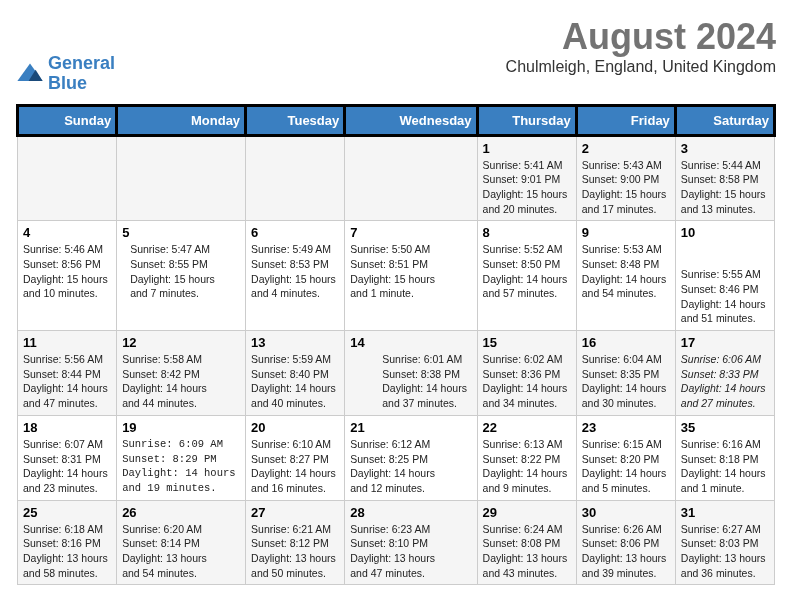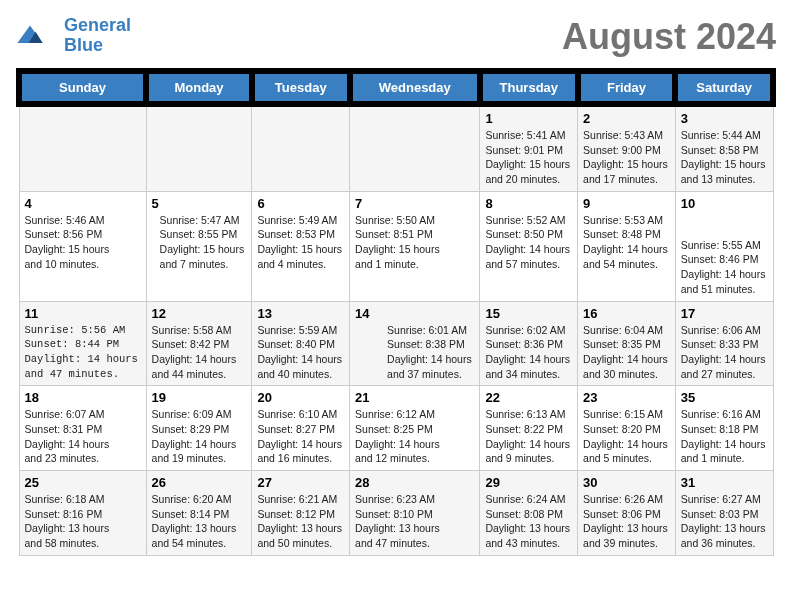--- a/index.html
+++ b/index.html
@@ -12,21 +12,22 @@
     }
     .header {
       display: flex;
       align-items: flex-start;
       justify-content: space-between;
       margin-bottom: 10px;
     }
     .logo {
       display: flex;
       align-items: center;
-      gap: 20px;
+      gap: 4px;
+      margin-top: 38px;
     }
     .logo-text {
       font-size: 18px;
       font-weight: bold;
       color: #1a1a1a;
       line-height: 1.1;
     }
     .logo-text span {
       color: #3a7fc1;
     }
@@ -48,24 +49,24 @@
     }
     table {
       width: 100%;
       border-collapse: collapse;
       font-size: 11px;
     }
     thead tr th {
       background-color: #3a7fc1;
       color: #fff;
       padding: 6px 4px;
-      text-align: center;
+      text-align: right;
       font-size: 13px;
       font-weight: bold;
-      border: 6px solid #000000;
+      border: 3px solid #000000;
     }
     tbody tr td {
       border: 1px solid #ccc;
       vertical-align: top;
       padding: 4px 5px;
       min-height: 80px;
       background: #fff;
     }
     tbody tr:nth-child(odd) td {
       background: #f5f5f5;
@@ -94,20 +95,21 @@
       <polygon points="20,5 38,30 2,30" fill="#3a7fc1"></polygon>
       <polygon points="28,14 38,30 18,30" fill="#1a4a7a"></polygon>
     </svg>
     <div class="logo-text">
       <div><span>General</span></div>
       <div><span style="color:#3a7fc1">Blue</span></div>
     </div>
   </div>
   <div class="title-block">
     <div class="main-title">August 2024</div>
+    <div class="subtitle">Chulmleigh, England, United Kingdom</div>
   </div>
 </div>
 
 <table>
   <thead>
     <tr>
     <th>Sunday</th>
         <th>Monday</th>
         <th>Tuesday</th>
         <th>Wednesday</th>
@@ -191,21 +193,21 @@
           <span class="day-number">10</span>
           <div class="day-info" style="white-space: pre-line; margin-top: 27px;">Sunrise: 5:55 AM
 Sunset: 8:46 PM
 Daylight: 14 hours
 and 51 minutes.</div>
         </td>
       </tr>
       <tr>
         <td>
           <span class="day-number">11</span>
-          <div class="day-info" style="white-space: pre-line; font-family: Liberation Mono, monospace;">Sunrise: 5:56 AM
+          <div class="day-info" style="white-space: pre-line;">Sunrise: 5:56 AM
 Sunset: 8:44 PM
 Daylight: 14 hours
 and 47 minutes.</div>
         </td>
         <td>
           <span class="day-number">12</span>
           <div class="day-info" style="white-space: pre-line;">Sunrise: 5:58 AM
 Sunset: 8:42 PM
 Daylight: 14 hours
 and 44 minutes.</div>
@@ -233,37 +235,37 @@
         </td>
         <td>
           <span class="day-number">16</span>
           <div class="day-info" style="white-space: pre-line;">Sunrise: 6:04 AM
 Sunset: 8:35 PM
 Daylight: 14 hours
 and 30 minutes.</div>
         </td>
         <td>
           <span class="day-number">17</span>
-          <div class="day-info" style="white-space: pre-line;">Sunrise: 6:06 AM
+          <div class="day-info" style="white-space: pre-line; font-style: italic;">Sunrise: 6:06 AM
 Sunset: 8:33 PM
 Daylight: 14 hours
 and 27 minutes.</div>
         </td>
       </tr>
       <tr>
         <td>
           <span class="day-number">18</span>
           <div class="day-info" style="white-space: pre-line;">Sunrise: 6:07 AM
 Sunset: 8:31 PM
 Daylight: 14 hours
 and 23 minutes.</div>
         </td>
         <td>
           <span class="day-number">19</span>
-          <div class="day-info" style="white-space: pre-line;">Sunrise: 6:09 AM
+          <div class="day-info" style="white-space: pre-line; font-family: Liberation Mono, monospace;">Sunrise: 6:09 AM
 Sunset: 8:29 PM
 Daylight: 14 hours
 and 19 minutes.</div>
         </td>
         <td>
           <span class="day-number">20</span>
           <div class="day-info" style="white-space: pre-line;">Sunrise: 6:10 AM
 Sunset: 8:27 PM
 Daylight: 14 hours
 and 16 minutes.</div>

